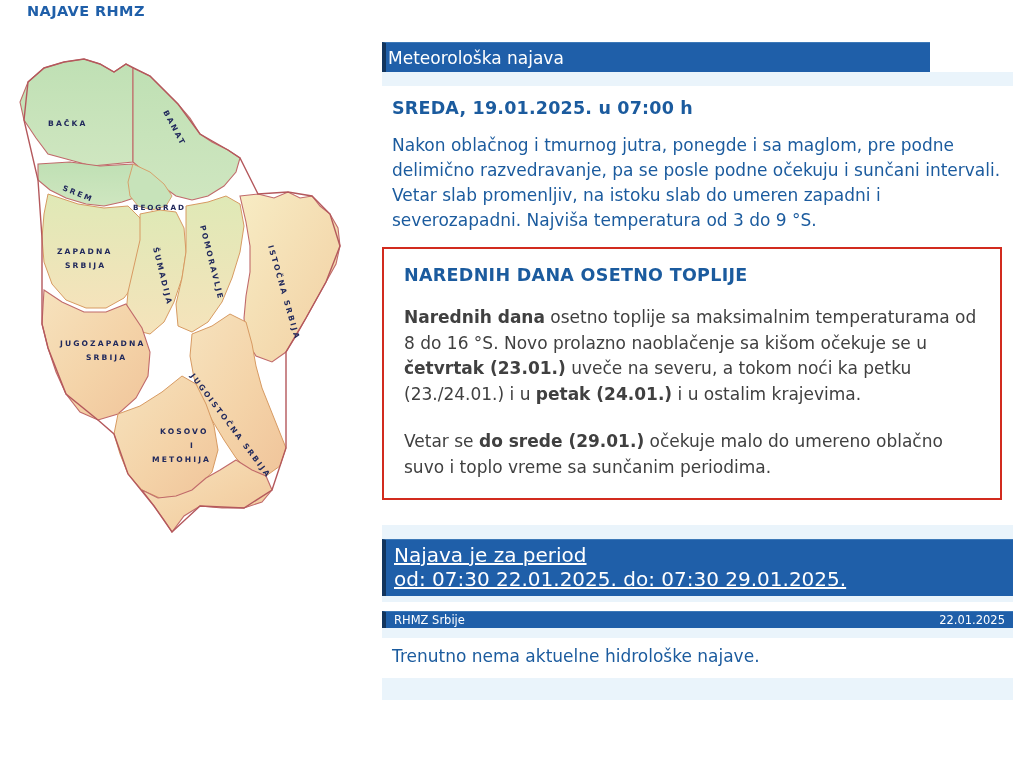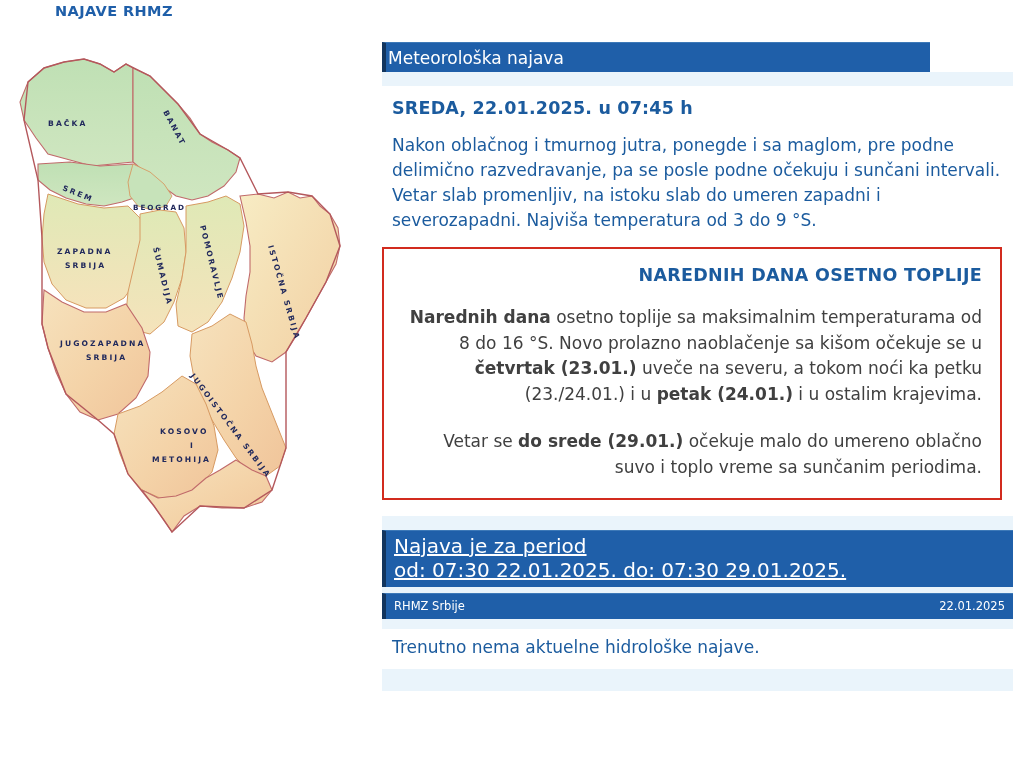--- a/index.html
+++ b/index.html
@@ -11,21 +11,20 @@
     overflow:hidden;
     position:relative;
   }
   .page{position:relative;width:1024px;height:769px;}
 
   
   .page-title{
     position:absolute; left:27px; top:3px;
     font-size:14.5px; font-weight:bold; letter-spacing:.4px;
     color:#1f5fa9;
-    margin-left:28px;
   }
 
   
   .map-col{
     position:absolute; left:0px; top:46px;
     width:372px; height:545px;
   }
   .map-svg{display:block;width:372px;height:545px;}
   .maplabel{
     font-family:"DejaVu Sans","Liberation Sans",sans-serif;
@@ -77,23 +76,22 @@
     font-size:17.5px;
     color:#1b5b9e;
     margin:0 0 12px 0;
     letter-spacing:.2px;
   }
   .para{margin:0;}
 
   
   .alertwrap{
     width:631px;
-    padding:14px 0 16px 0;
-    box-sizing:border-box;
-    text-align:right;
+    padding:14px 0 25px 0;
+    box-sizing:border-box;
   }
   .alertbox{
     border:2px solid #d22b1e;
     width:620px;
     box-sizing:border-box;
     padding:16px 18px 16px 20px;
     background:#ffffff;
   }
   .alert-head{
     font-size:17.5px; font-weight:bold; color:#1b5b9e;
@@ -112,28 +110,29 @@
   .bar-period{
     width:631px;
     padding:3px 0 5px 8px;
     font-size:20px;
     line-height:24px;
     box-sizing:border-box;
     text-decoration:underline;
   }
   .bar-credit{
     width:631px;
-    height:26px;
+    height:17px;
     line-height:17px;
     font-size:11.5px;
     box-sizing:border-box;
     padding:0 8px 0 8px;
     display:flex;
     justify-content:space-between;
     align-items:center;
+    margin-top:9px;
   }
   .band-c{height:10px;}
   .hydro{
     width:631px;
     background:#ffffff;
     color:#1b5b9e;
     font-size:17px;
     padding:8px 0 12px 10px;
     box-sizing:border-box;
   }
@@ -225,21 +224,21 @@
   </div>
 
   <div class="content">
 
     <div class="bar bar-title">
       <span>Meteorološka najava</span>
     </div>
     <div class="lightband band-a"></div>
 
     <div class="textblock">
-      <div class="dayline">SREDA, 22.01.2025. u 07:45 h</div>
+      <div class="dayline">SREDA, 19.01.2025. u 07:00 h</div>
       <div class="para">Nakon oblačnog i tmurnog jutra, ponegde i sa maglom, pre podne delimično razvedravanje, pa se posle podne očekuju i sunčani intervali. Vetar slab promenljiv, na istoku slab do umeren zapadni i severozapadni. Najviša temperatura od 3 do 9 °S.</div>
     </div>
 
     <div class="alertwrap">
       <div class="alertbox">
         <div class="alert-head">NAREDNIH DANA OSETNO TOPLIJE</div>
         <div class="alert-p"><b>Narednih dana</b><span> osetno toplije sa maksimalnim temperaturama od 8 do 16 °S. Novo prolazno naoblačenje sa kišom očekuje se u </span><b>četvrtak (23.01.)</b><span> uveče na severu, a tokom noći ka petku (23./24.01.) i u </span><b>petak (24.01.)</b><span> i u ostalim krajevima.</span></div>
         <div class="alert-p"><span>Vetar se </span><b>do srede (29.01.)</b><span> očekuje malo do umereno oblačno suvo i toplo vreme sa sunčanim periodima.</span></div>
       </div>
     </div>

